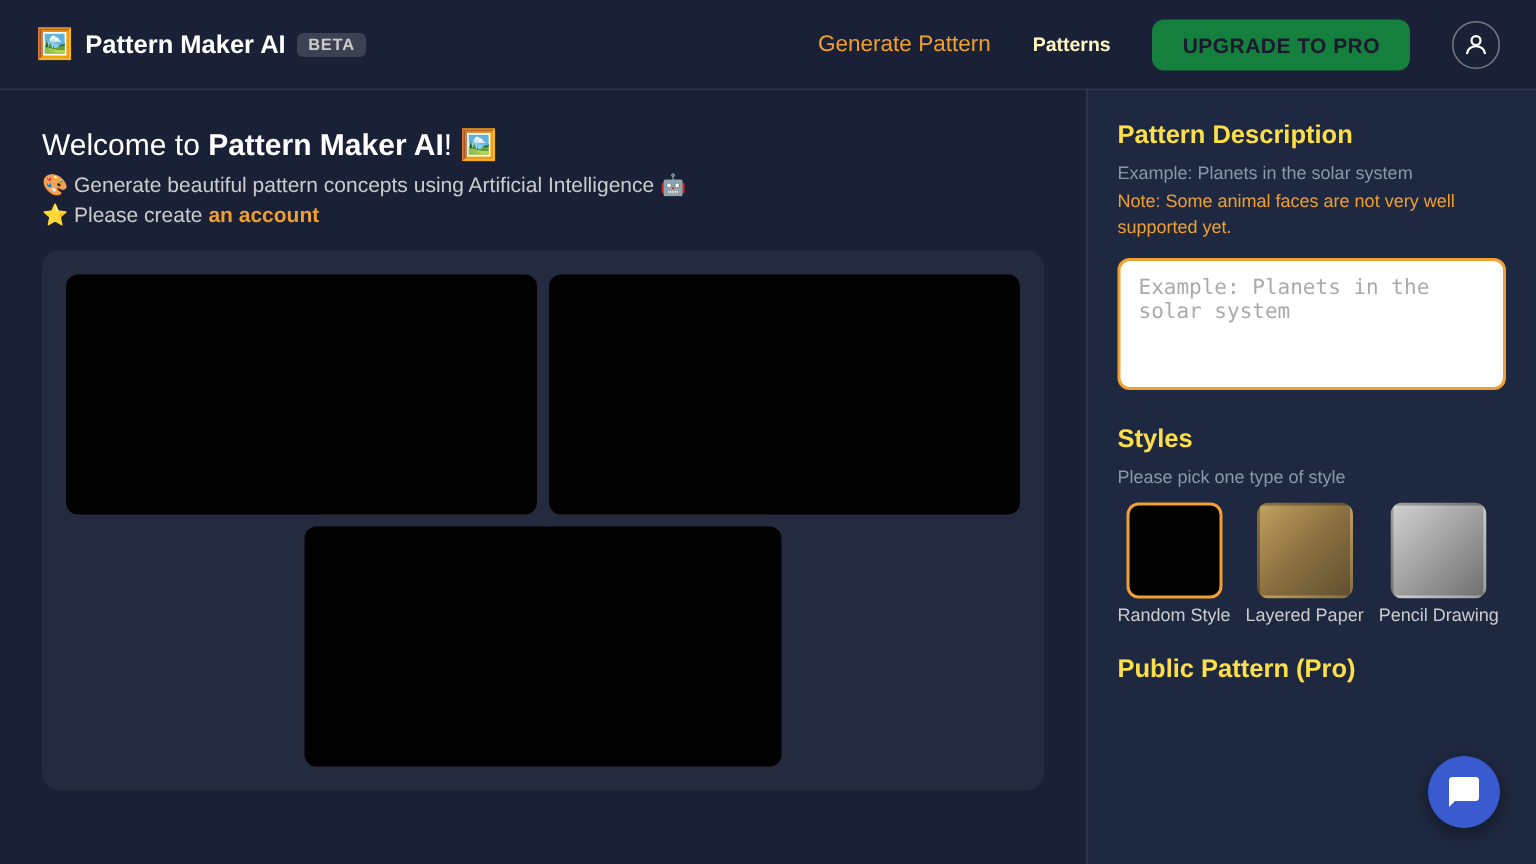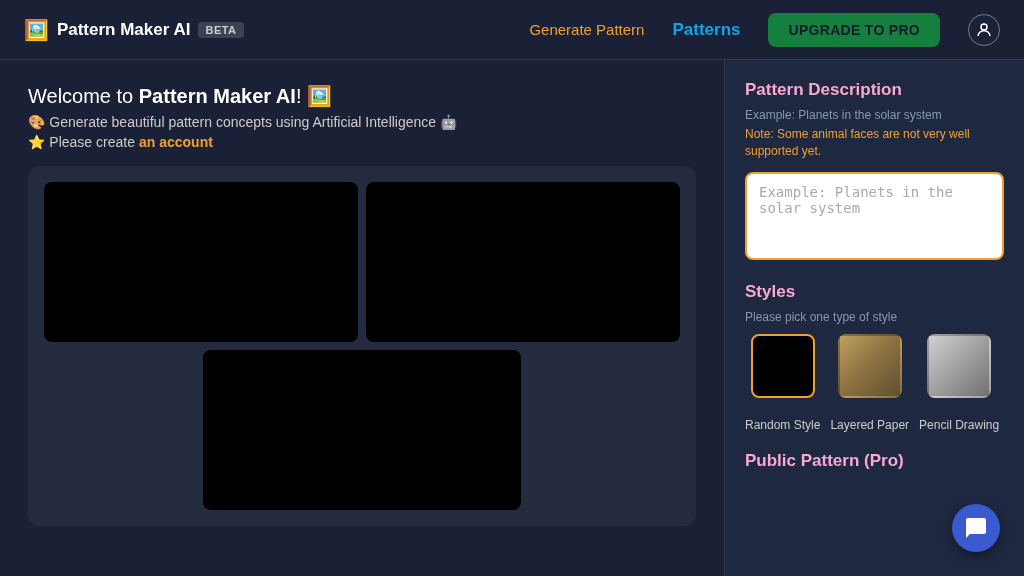--- a/index.html
+++ b/index.html
@@ -46,22 +46,22 @@
       align-items: center;
       gap: 28px;
     }
     .nav-link-active {
       color: #f0a030;
       font-size: 15px;
       font-weight: 500;
       cursor: pointer;
     }
     .nav-link {
-      color: #0ea5e9;
-      font-size: 17px;
+      color: #fef9c3;
+      font-size: 13px;
       font-weight: 600;
       cursor: pointer;
     }
     .upgrade-btn {
       background: #15803d;
       color: #1a1a2e;
       font-size: 14px;
       font-weight: 700;
       padding: 9px 20px;
       border-radius: 8px;
@@ -149,21 +149,21 @@
     .right-panel {
       width: 300px;
       background: #1e2840;
       padding: 20px 20px;
       overflow-y: auto;
       border-left: 1px solid rgba(255,255,255,0.08);
     }
     .section-title {
       font-size: 17px;
       font-weight: 700;
-      color: #f9a8d4;
+      color: #fde047;
       margin-bottom: 8px;
     }
     .example-placeholder {
       font-size: 12px;
       color: #8899aa;
       margin-bottom: 4px;
     }
     .warning-text {
       font-size: 12px;
       color: #f0a030;
@@ -198,21 +198,21 @@
     .styles-grid {
       display: flex;
       gap: 10px;
       align-items: flex-start;
     }
     .style-item {
       display: flex;
       flex-direction: column;
       align-items: center;
       cursor: pointer;
-      gap: 20px;
+      gap: 4px;
     }
     .style-swatch {
       width: 64px;
       height: 64px;
       border-radius: 8px;
       border: 2px solid transparent;
     }
     .style-swatch.selected {
       border-color: #f0a030;
     }

